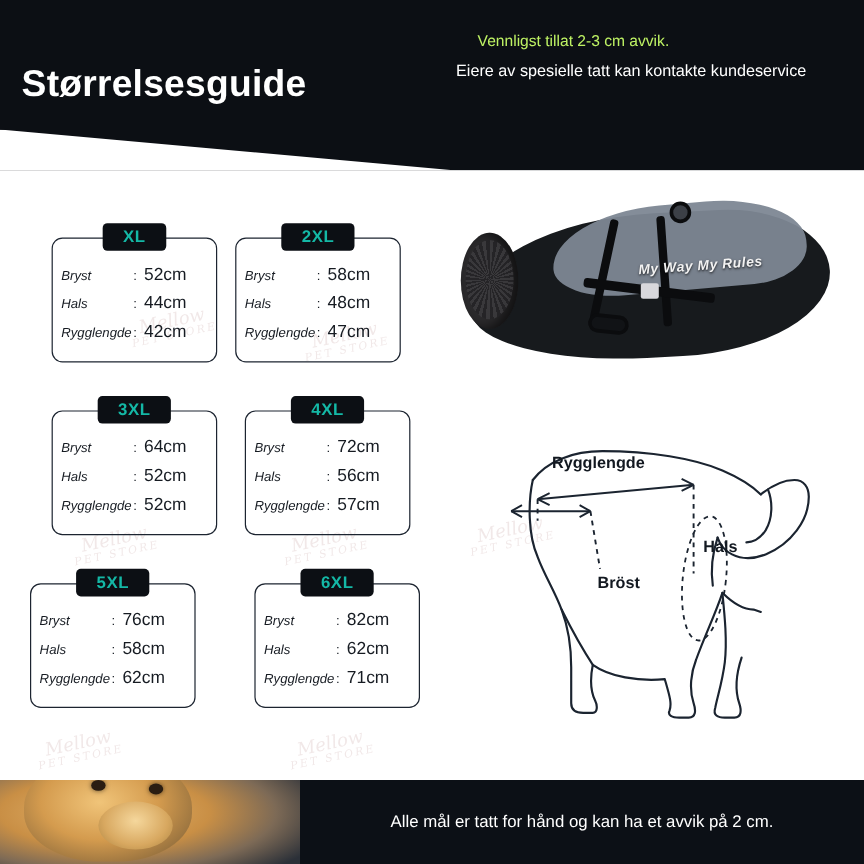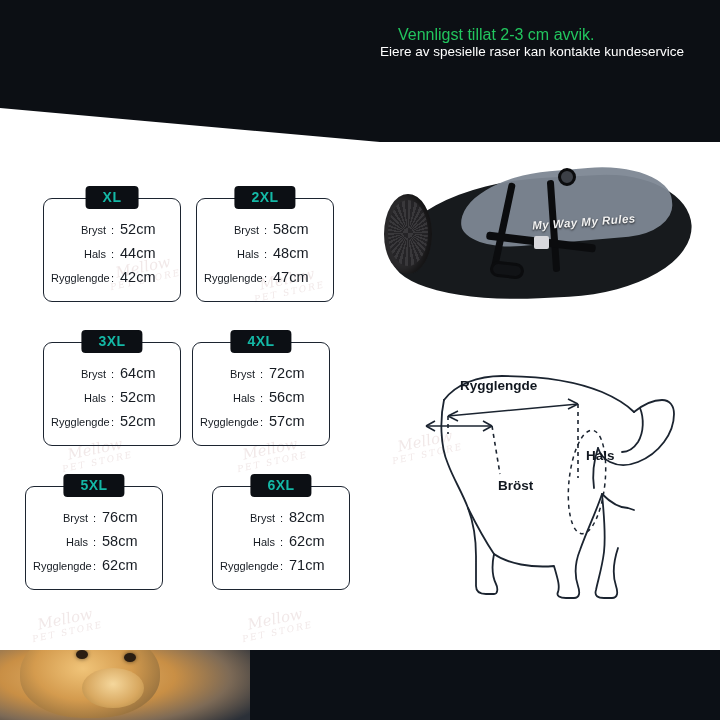--- a/index.html
+++ b/index.html
@@ -40,22 +40,23 @@
     font-weight: bold;
     letter-spacing: 0.2px;
   }
   .header-right {
     position: absolute;
     left: 380px; top: 26px;
     width: 330px;
     text-align: left;
   }
   .header-note1 {
-    color: #22c55e;
-    font-size: 16px;
+    color: #bef264;
+    font-size: 13px;
+    margin-bottom: 10px;
     margin-left: 18px;
   }
   .header-note2 {
     color: #ffffff;
     font-size: 13.5px;
     margin-left: 0px;
   }
 
   
   .main {
@@ -108,22 +109,22 @@
   .row {
     display: flex;
     align-items: baseline;
     height: 24px;
     padding-left: 7px;
   }
   .row .k {
     width: 60px;
     font-size: 11px;
     color: #161b22;
-    text-align: right;
     padding-right: 5px;
+    font-style: italic;
   }
   .row .c {
     width: 9px;
     font-size: 11px;
     color: #161b22;
   }
   .row .v {
     font-size: 14.5px;
     color: #161b22;
     font-weight: normal;
@@ -272,23 +273,24 @@
     color: #ffffff;
     font-size: 14px;
   }
 </style>
 </head>
 <body>
 
 <div class="page">
 
   <div class="header">
+    <div class="header-title">Størrelsesguide</div>
     <div class="header-right">
       <div class="header-note1">Vennligst tillat 2-3 cm avvik.</div>
-      <div class="header-note2">Eiere av spesielle raser kan kontakte kundeservice</div>
+      <div class="header-note2">Eiere av spesielle tatt kan kontakte kundeservice</div>
     </div>
   </div>
 
   <div class="main">
 
     <div class="wm" style="left:108px; top:118px;">
       <span>Mellow</span><small>PET STORE</small>
     </div>
     <div class="wm" style="left:252px; top:130px;">
       <span>Mellow</span><small>PET STORE</small>
@@ -368,21 +370,21 @@
             <span class="v">52cm</span>
           </div>
         <div class="row">
             <span class="k">Rygglengde</span>
             <span class="c">:</span>
             <span class="v">52cm</span>
           </div>
       </div>
     </div>
 
-    <div class="card" style="left:192px; top:200px;">
+    <div class="card" style="left:204px; top:200px;">
       <div class="tab">4XL</div>
       <div class="rows">
         <div class="row">
             <span class="k">Bryst</span>
             <span class="c">:</span>
             <span class="v">72cm</span>
           </div>
         <div class="row">
             <span class="k">Hals</span>
             <span class="c">:</span>
@@ -510,15 +512,16 @@
   </div>
 
   <div class="footer">
     <div class="footer-photo">
       <div class="dog-head">
         <div class="snout"></div>
         <div class="eye l"></div>
         <div class="eye r"></div>
       </div>
     </div>
+    <div class="footer-text">Alle mål er tatt for hånd og kan ha et avvik på 2 cm.</div>
   </div>
 
 </div>
 
 </body></html>

